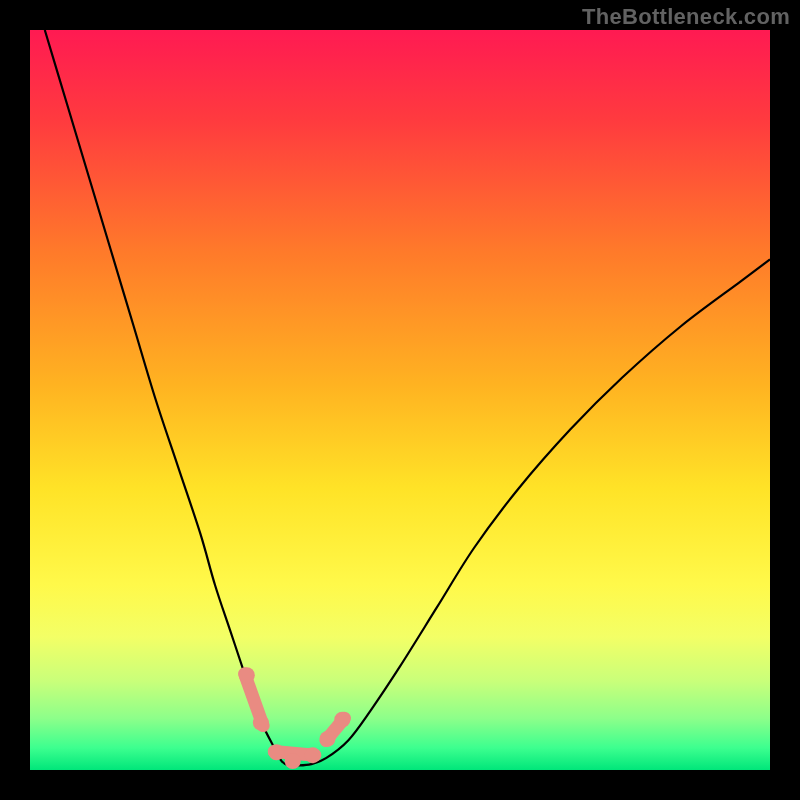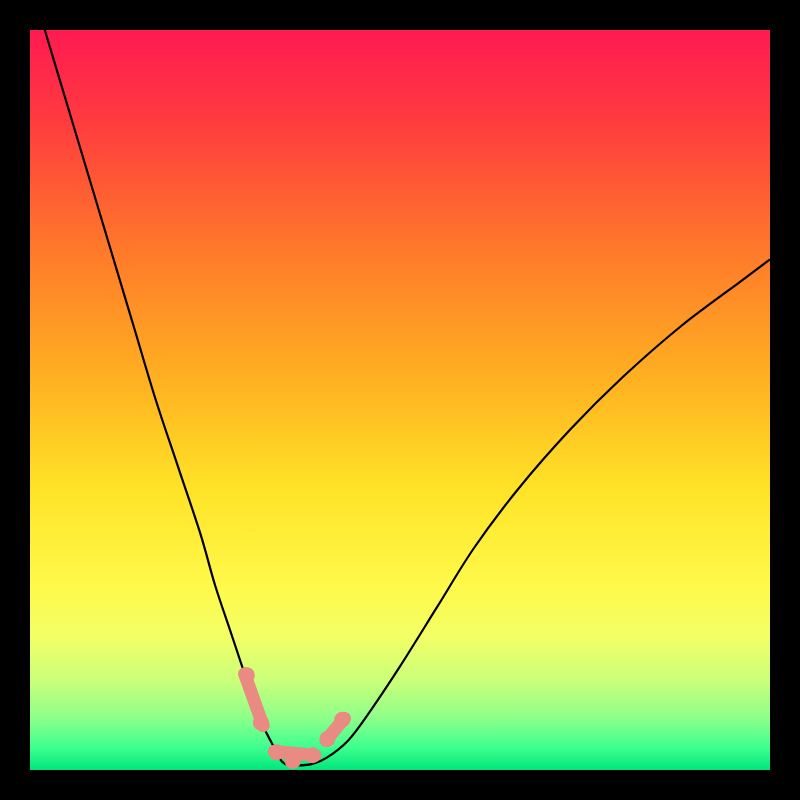--- a/index.html
+++ b/index.html
@@ -30,20 +30,21 @@
   svg {
     position: absolute;
     top: 0;
     left: 0;
   }
 </style>
 </head>
 <body>
 <div class="frame">
 
+  <div class="watermark">TheBottleneck.com</div>
 
   <svg width="800" height="800" viewBox="0 0 800 800">
     <defs>
       <linearGradient id="bgGrad" x1="0" y1="0" x2="0" y2="1">
         <stop offset="0%" stop-color="#ff1a52"></stop>
         <stop offset="12%" stop-color="#ff3a3f"></stop>
         <stop offset="30%" stop-color="#ff7a2a"></stop>
         <stop offset="48%" stop-color="#ffb321"></stop>
         <stop offset="62%" stop-color="#ffe327"></stop>
         <stop offset="75%" stop-color="#fff94a"></stop>

